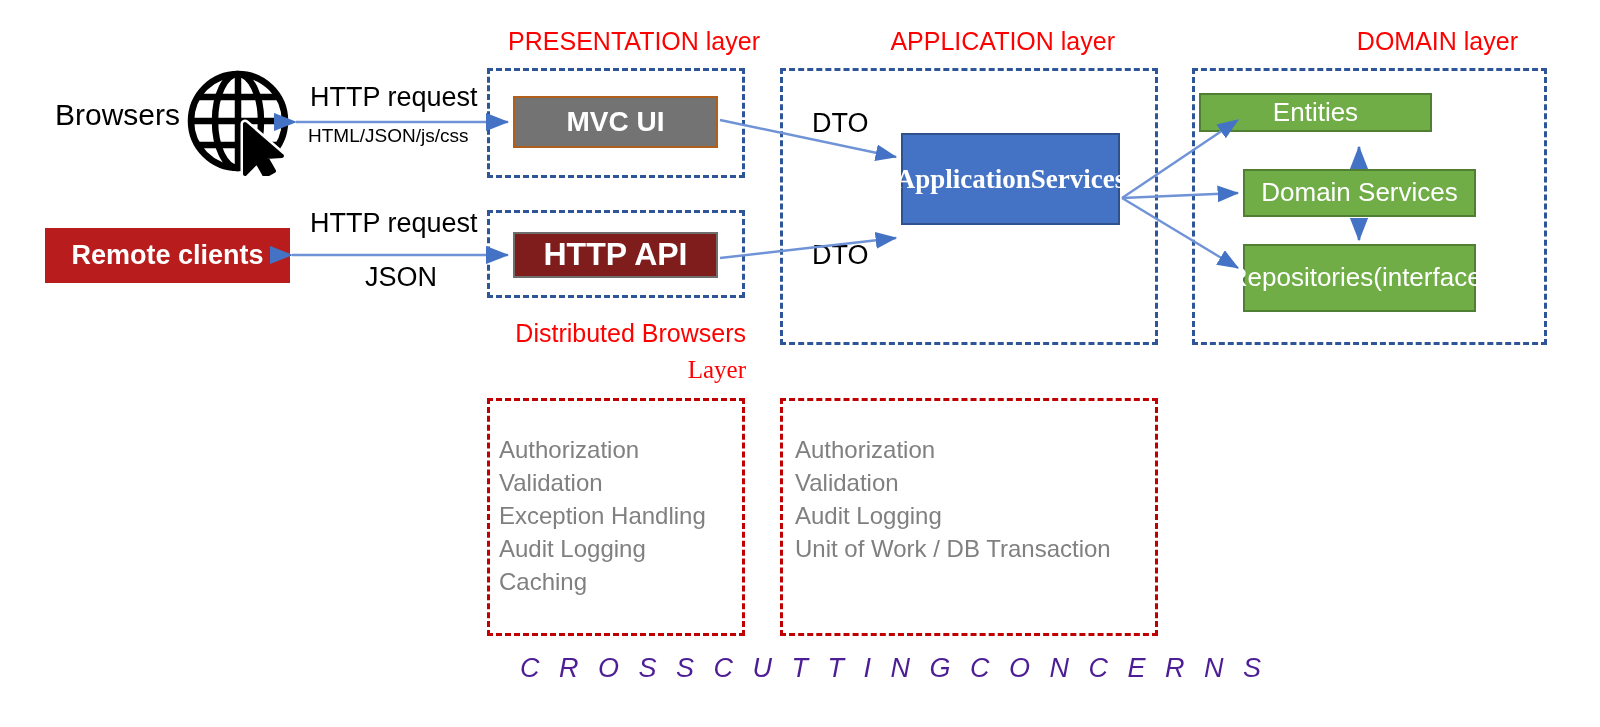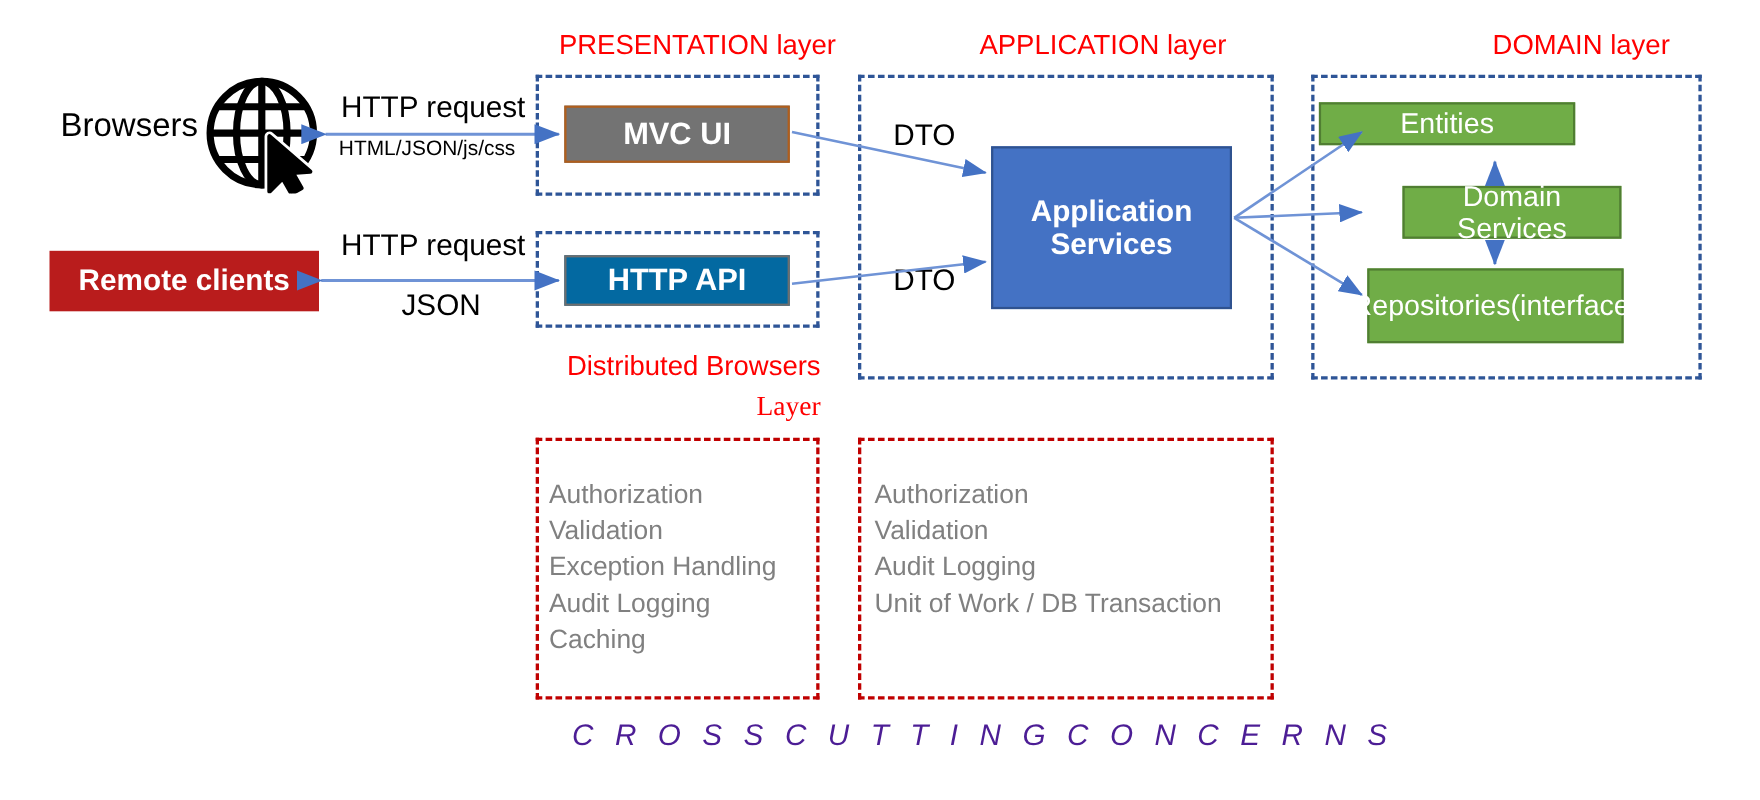--- a/index.html
+++ b/index.html
@@ -49,24 +49,24 @@
     color: #ffffff;
     line-height: 1.12;
   }
   .node-orange {
     background: #737373;
     border: 2px solid #B05E1C;
     font-weight: bold;
     font-size: 28px;
   }
   .node-gray {
-    background: #0369a1;
+    background: #7f1d1d;
     border: 2px solid #6E6E6E;
     font-weight: bold;
-    font-size: 28px;
+    font-size: 32px;
   }
   .node-blue {
     background: #4472C4;
     border: 2px solid #2F528F;
     font-weight: bold;
     font-size: 27px;
   }
   .node-green {
     background: #70AD47;
     border: 2px solid #507E32;
@@ -165,28 +165,28 @@
   <div class="abs txt txt-big" style="left:365px; top:262px;">JSON</div>
 
   <div class="abs txt txt-big" style="left:812px; top:108px;">DTO</div>
 
   <div class="abs txt txt-big" style="left:812px; top:240px;">DTO</div>
 
   <div class="abs node node-orange" style="left:513px; top:96px; width:205px; height:52px;">MVC UI</div>
 
   <div class="abs node node-gray" style="left:513px; top:232px; width:205px; height:46px;">HTTP API</div>
 
-  <div class="abs node node-blue" style="left:901px; top:133px; width:219px; height:148px; flex-direction:column;">
+  <div class="abs node node-blue" style="left:901px; top:133px; width:219px; height:92px; flex-direction:row;font-family:Liberation Serif, serif;">
     <span>Application</span>
     <span>Services</span>
   </div>
 
   <div class="abs node node-green" style="left:1176px; top:93px; width:233px; height:39px;margin-left:23px;">Entities</div>
 
-  <div class="abs node node-green" style="left:1243px; top:169px; width:199px; height:48px;margin-left:32px;">Domain Services</div>
+  <div class="abs node node-green" style="left:1243px; top:169px; width:233px; height:48px;">Domain Services</div>
 
   <div class="abs node node-green" style="left:1243px; top:244px; width:233px; height:68px; flex-direction:row;">
     <span>Repositories</span>
     <span>(interface)</span>
   </div>
 
   <div class="abs dashed-red" style="left:487px; top:398px; width:258px; height:238px;"></div>
 
   <div class="abs cc-list" style="left:499px; top:433px;">
     <div>Authorization</div>

